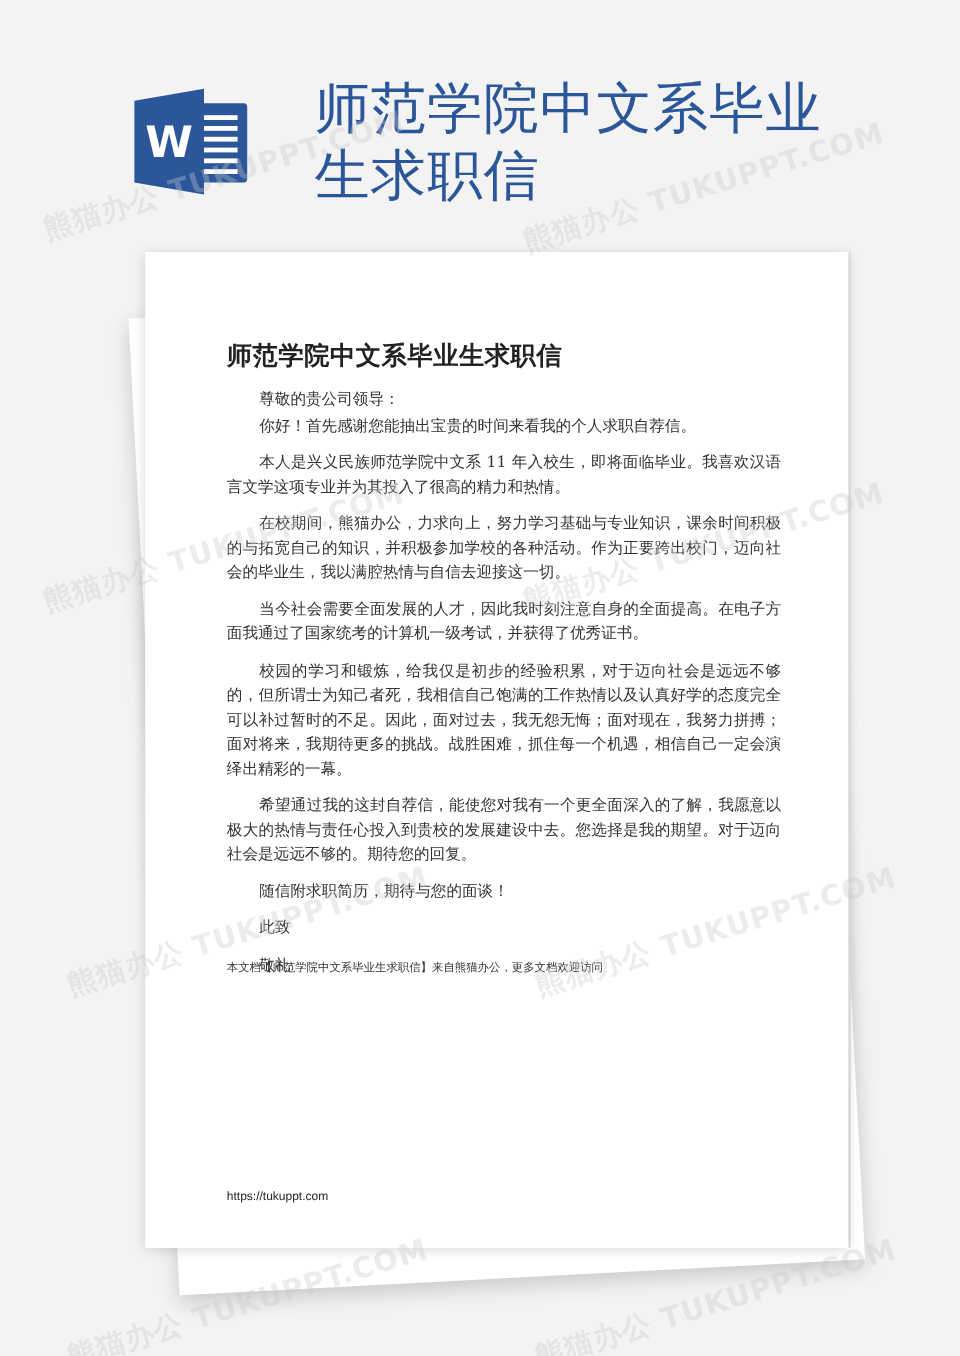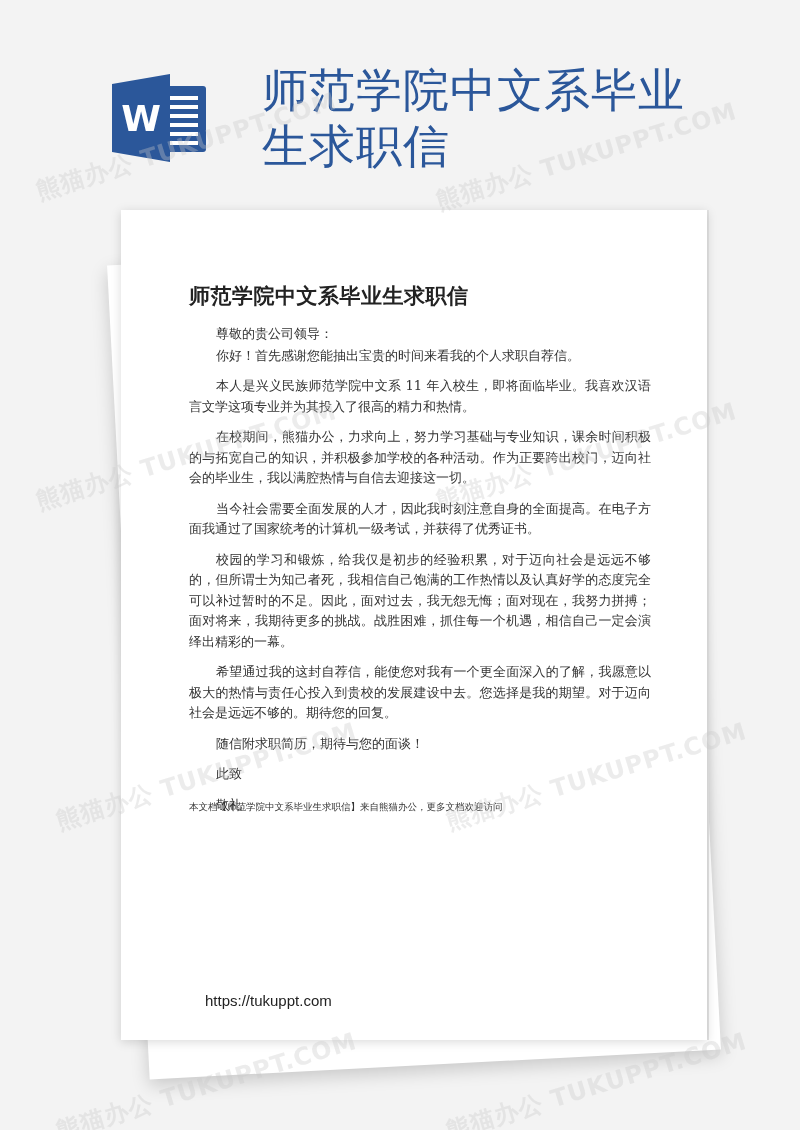--- a/index.html
+++ b/index.html
@@ -43,23 +43,23 @@
     }
     .doc-body p { margin-bottom: 10px; text-indent: 27px; text-align: justify; }
     .doc-body p.salutation { margin-bottom: 1px; }
     .source-note {
       position: absolute; left: 68px; top: 590px; width: 470px;
       font-family: "DejaVu Sans", "Liberation Sans", sans-serif;
       font-size: 9.5px; line-height: 13px; color: #333;
     }
     .source-link { color: #1a0dab; text-decoration: underline; display: block; }
     .footer-url {
-      position: absolute; left: 84px; top: 782px;
+      position: absolute; left: 68px; top: 782px;
       font-family: "Liberation Sans", "DejaVu Sans", sans-serif;
-      font-size: 15px; color: #222;
+      font-size: 10px; color: #222;
     }
 
     
     .watermark {
       position: absolute; font-family: "DejaVu Sans", "Liberation Sans", sans-serif;
       font-size: 24px; font-weight: bold; color: rgba(200,200,200,0.35);
       transform: rotate(-17deg); white-space: nowrap; pointer-events: none;
       letter-spacing: 1px;
     }
   </style>

